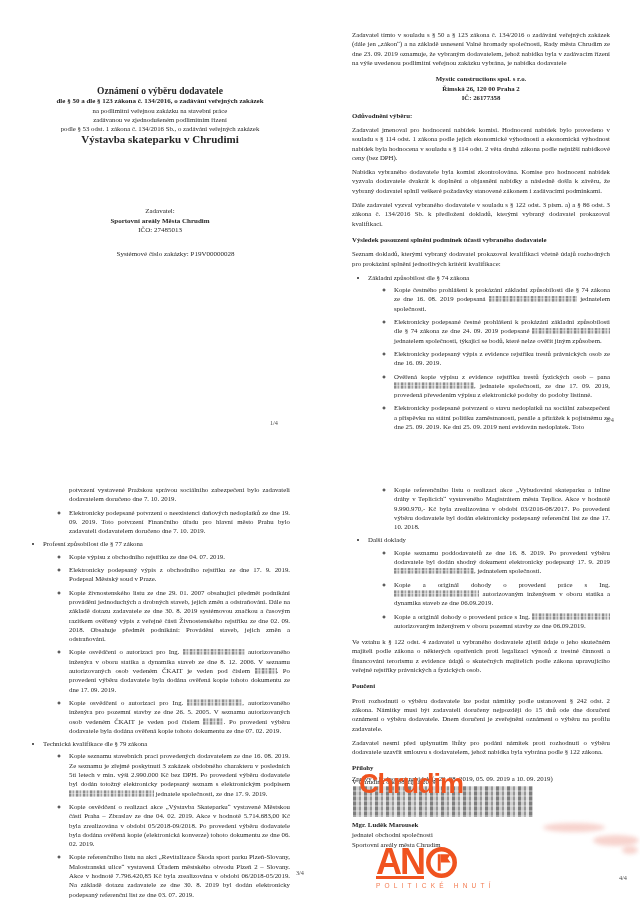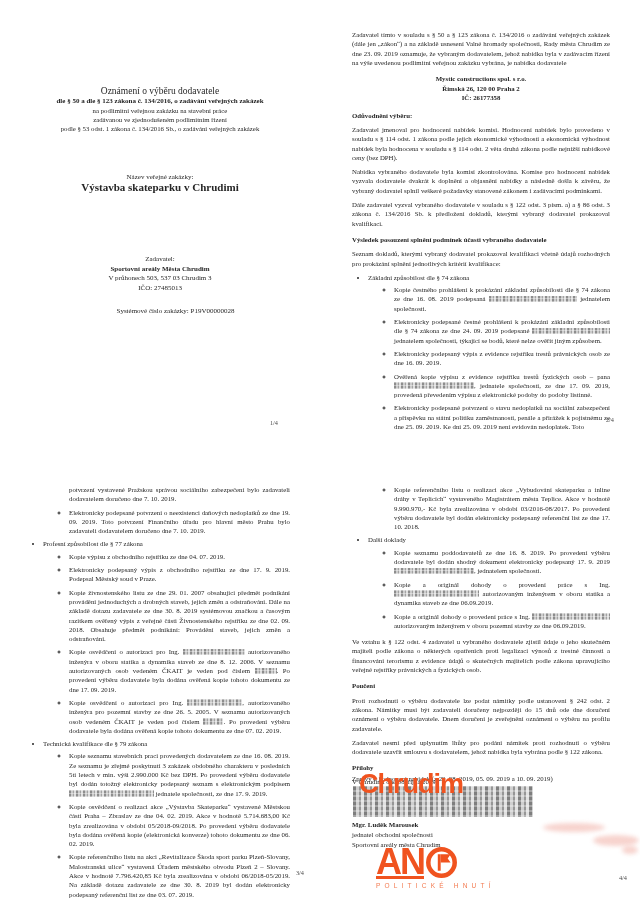--- a/index.html
+++ b/index.html
@@ -31,21 +31,21 @@
     display:inline-block; height:6.5px; vertical-align:-1px;
     background:
       repeating-linear-gradient(0deg, rgba(255,255,255,.4) 0 1px, rgba(0,0,0,0) 1px 3px),
       repeating-linear-gradient(90deg,#8d8d8d 0 2px,#cbcbcb 2px 4px,#a3a3a3 4px 5px,#dedede 5px 7px);
   }
 
   .pnum { position:absolute; font-size:6.3px; color:#4a4a4a; }
 
   
   #p1 .tblock { margin-top:86px; text-align:center; }
-  .t1 { font-size:9.5px; font-weight:normal; line-height:11px;margin-top:28px; }
+  .t1 { font-size:9.5px; font-weight:bold; line-height:11px;margin-top:28px; }
   .t2 { font-size:7px; font-weight:bold; line-height:9px; }
   .t3 { font-size:6.8px; line-height:9px; }
   .nlabel { margin-top:40px; text-align:center; font-size:7px; }
   .pname  { margin-top:0; text-align:center; font-size:11px; font-weight:bold; }
   .zblock { margin-top:62px; text-align:center; font-size:7px; line-height:9.5px; }
   .sysno  { margin-top:14px; text-align:center; font-size:7px;padding-left:31px; }
 
   
   .sig-date { position:absolute; left:32px; top:325px; font-size:6.8px; }
   .stamp {
@@ -84,26 +84,24 @@
 <body>
 
 <div class="page" id="p1">
   <div class="tblock">
     <div class="t1">Oznámení o výběru dodavatele</div>
     <div class="t2">dle § 50 a dle § 123 zákona č. 134/2016, o zadávání veřejných zakázek</div>
     <div class="t3">na podlimitní veřejnou zakázku na stavební práce</div>
     <div class="t3">zadávanou ve zjednodušeném podlimitním řízení</div>
     <div class="t3">podle § 53 odst. 1 zákona č. 134/2016 Sb., o zadávání veřejných zakázek</div>
   </div>
-  <div class="nlabel">Název veřejné zakázky:</div>
   <div class="pname">Výstavba skateparku v Chrudimi</div>
   <div class="zblock">
     <div>Zadavatel:</div>
     <div class="b">Sportovní areály Města Chrudim</div>
-    <div>V průhonech 503, 537 03 Chrudim 3</div>
     <div>IČO: 27485013</div>
   </div>
   <div class="sysno">Systémové číslo zakázky: P19V00000028</div>
   <div class="pnum" style="right:42px; bottom:26px;">1/4</div>
 </div>
 
 <div class="page small" id="p2">
   <p class="para">Zadavatel tímto v souladu s § 50 a § 123 zákona č. 134/2016 o zadávání veřejných zakázek (dále jen „zákon“) a na základě usnesení Valné hromady společnosti, Rady města Chrudim ze dne 23. 09. 2019 oznamuje, že vybraným dodavatelem, jehož nabídka byla v zadávacím řízení na výše uvedenou podlimitní veřejnou zakázku vybrána, je nabídka dodavatele</p>
   <div class="center b" style="margin:7px 0 8px 0; line-height:9.5px;">
     <div>Mystic constructions spol. s r.o.</div>

